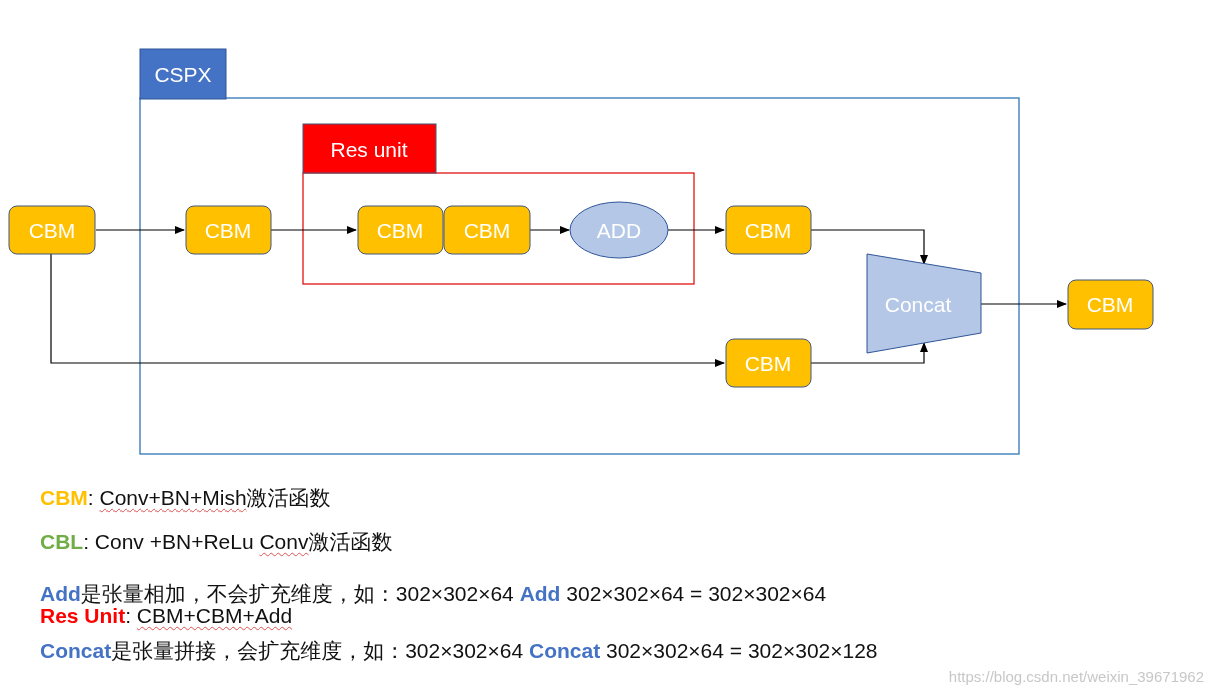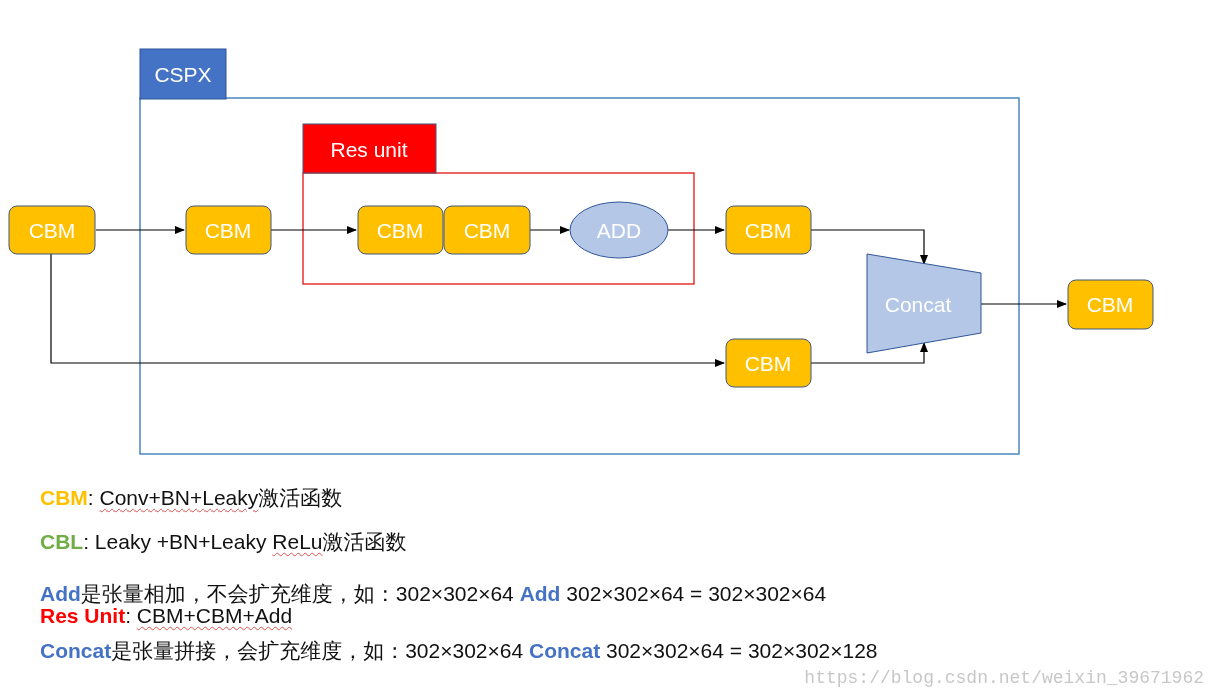--- a/index.html
+++ b/index.html
@@ -4,22 +4,22 @@
   <style>
     html, body { margin: 0; padding: 0; background: #ffffff; }
     body { width: 1214px; height: 698px; position: relative; overflow: hidden;
            font-family: "Liberation Sans", "DejaVu Sans", sans-serif; }
     #diagram { position: absolute; left: 0; top: 0; }
     .node-text { font-family: "Liberation Sans", "DejaVu Sans", sans-serif; fill: #ffffff; font-size: 21px; }
     .legend { position: absolute; left: 40px; font-size: 21px; color: #111; white-space: nowrap;
               font-family: "Liberation Sans", "DejaVu Sans", sans-serif; }
     .legend .key { font-weight: bold; }
     .wavy { text-decoration: underline wavy #e05050; text-decoration-thickness: 1px; text-underline-offset: 3px; }
-    .watermark { position: absolute; right: 10px; top: 668px; font-size: 18px; color: rgba(180,180,180,0.75);
-                 font-family: Liberation Mono, monospace; }
+    .watermark { position: absolute; right: 10px; top: 668px; font-size: 15px; color: rgba(180,180,180,0.75);
+                 font-family: Liberation Sans, sans-serif; }
   </style>
 </head>
 <body>
 
 <svg id="diagram" width="1214" height="470">
   <defs>
     <marker id="arrow" markerWidth="10" markerHeight="8" refX="9" refY="4" orient="auto" markerUnits="userSpaceOnUse">
       <path d="M0,0 L10,4 L0,8 Z" fill="#000"></path>
     </marker>
   </defs>
@@ -75,24 +75,24 @@
     <polygon points="867,254 981,273 981,333 867,353" fill="#B4C7E7" stroke="#2F5597" stroke-width="1"></polygon>
     <text class="node-text" x="918" y="312" text-anchor="middle">Concat</text>
   </g>
   <g>
     <rect x="1068" y="280" width="85" height="49" rx="8" fill="#FFC000" stroke="#41597C" stroke-width="1"></rect>
     <text class="node-text" x="1110" y="312" text-anchor="middle">CBM</text>
   </g>
 </svg>
 
 <div class="legend" style="top:484px;">
-  <span class="key" style="color:#FFC000;">CBM</span><span>: </span><span class="wavy">Conv+BN+Leaky</span><span>激活函数</span>
+  <span class="key" style="color:#FFC000;">CBM</span><span>: </span><span class="wavy">Conv+BN+Mish</span><span>激活函数</span>
 </div>
 <div class="legend" style="top:528px;">
-  <span class="key" style="color:#70AD47;margin-top:48px;">CBL</span><span>: </span><span>Leaky +BN+Leaky </span><span class="wavy">ReLu</span><span>激活函数</span>
+  <span class="key" style="color:#70AD47;margin-top:48px;">CBL</span><span>: </span><span>Conv +BN+ReLu </span><span class="wavy">Conv</span><span>激活函数</span>
 </div>
 <div class="legend" style="top:604px;">
   <span class="key" style="color:#FF0000;">Res Unit</span><span>: </span><span class="wavy">CBM+CBM+Add</span>
 </div>
 <div class="legend" style="top:580px;">
   <span class="key" style="color:#4472C4;">Add</span><span>是张量相加，不会扩充维度，如：302×302×64 </span><span class="key" style="color:#4472C4;">Add</span><span> 302×302×64 = 302×302×64</span>
 </div>
 <div class="legend" style="top:637px;">
   <span class="key" style="color:#4472C4;">Concat</span><span>是张量拼接，会扩充维度，如：302×302×64 </span><span class="key" style="color:#4472C4;">Concat</span><span> 302×302×64 = 302×302×128</span>
 </div>

